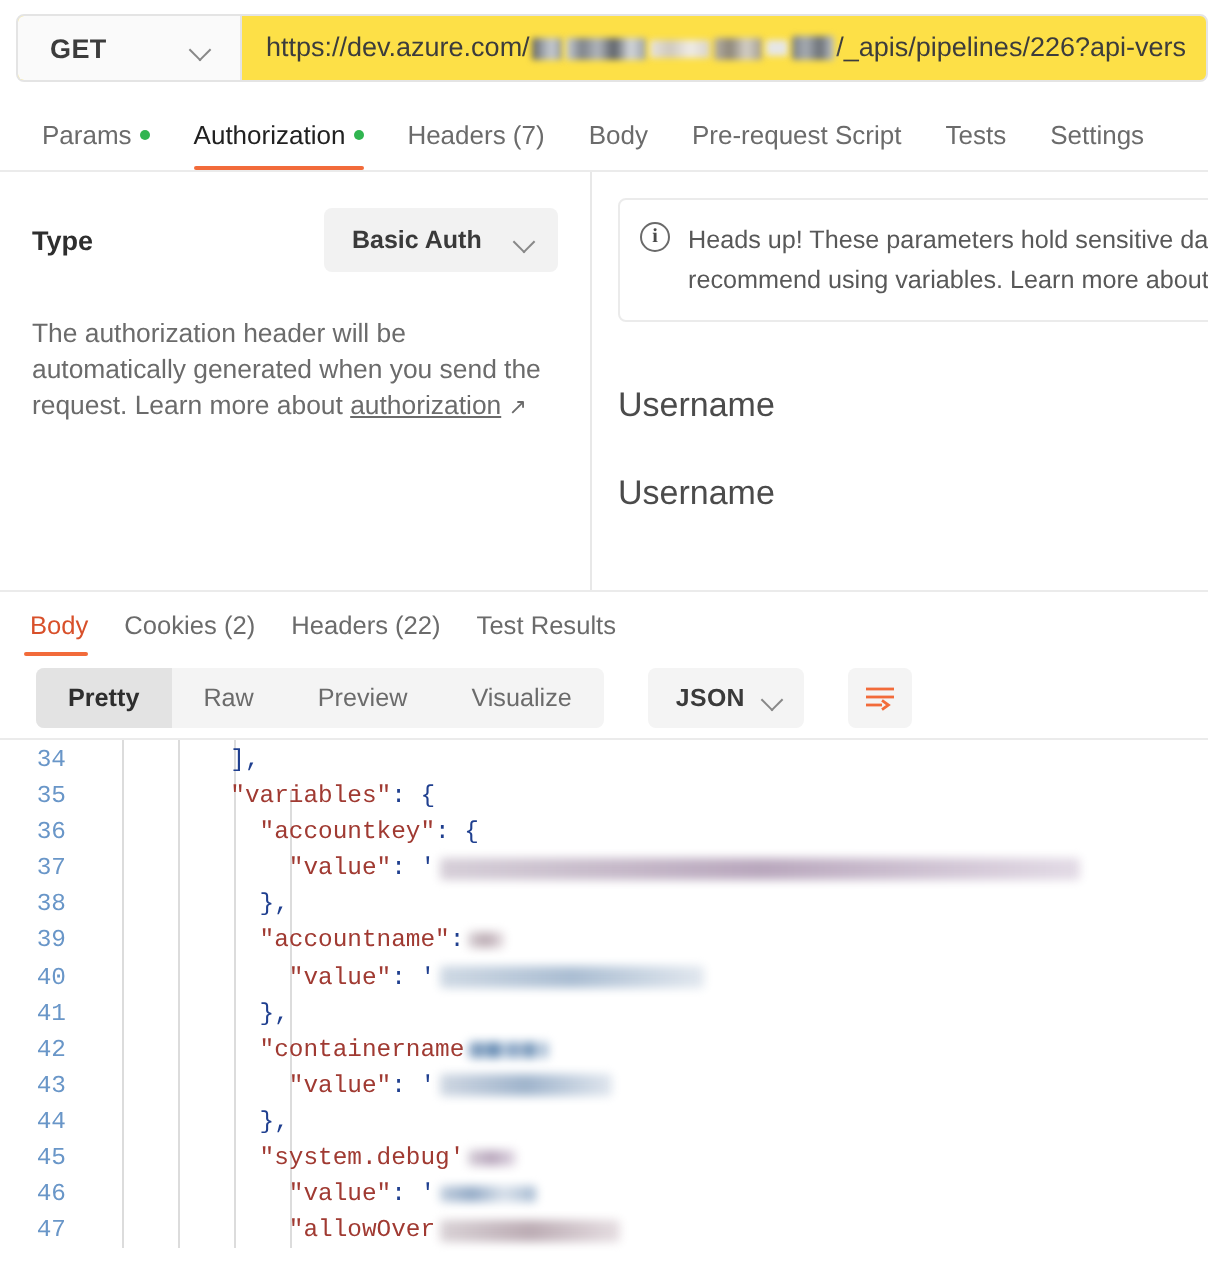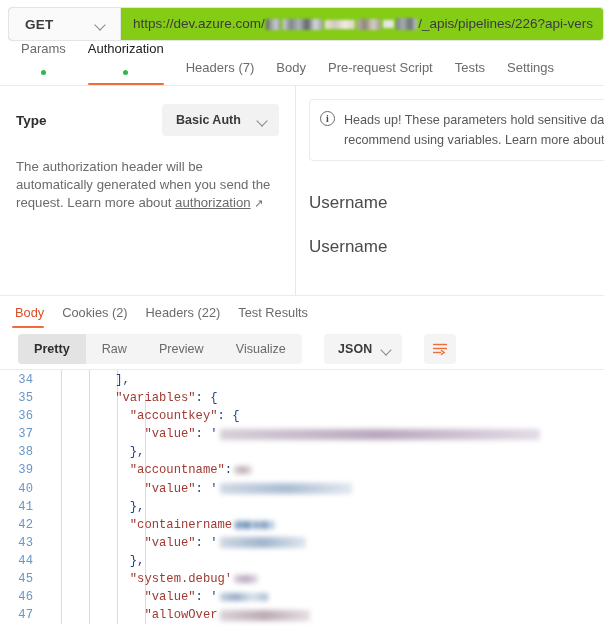--- a/index.html
+++ b/index.html
@@ -15,21 +15,21 @@
   .app { position: relative; width: 604px; height: 632px; background: #fff; }
 
   
   .urlbar {
     position: absolute; left: 0; top: 0; width: 604px; height: 48px;
     padding: 7px 0 7px 8px;
     display: flex; align-items: stretch;
   }
   .url-field {
     display: flex; align-items: stretch; flex: 1;
-    border: 1px solid #e4e4e4; border-radius: 4px; background: #84cc16;
+    border: 1px solid #e4e4e4; border-radius: 4px; background: #fde047;
     overflow: hidden;
   }
   .method-box {
     display: flex; align-items: center; justify-content: space-between;
     width: 112px; padding: 0 14px 0 16px;
     background: #fafafa; border-right: 1px solid #e4e4e4;
     cursor: pointer;
   }
   .method-label {
     font-size: 13.5px; font-weight: 700; color: #3c3c3c; letter-spacing: .2px;
@@ -61,21 +61,21 @@
 
   
   .req-tabs {
     position: absolute; left: 0; top: 48px; width: 604px; height: 37px;
     display: flex; align-items: flex-end;
     padding-left: 10px;
   }
   .rtab {
     position: relative; padding: 0 11px 10px 11px;
     font-size: 13px; color: #6b6b6b; cursor: pointer;
-    display: flex; align-items: center; gap: 14px; white-space: nowrap; flex-direction: column;
+    display: flex; align-items: center; gap: 4px; white-space: nowrap;
   }
   .rtab.active { color: #212121; }
   .rtab.active::after {
     content: ""; position: absolute; left: 11px; right: 11px; bottom: 0;
     height: 2.5px; background: #f26b3a; border-radius: 2px;
   }
   .dot-g { width: 5px; height: 5px; border-radius: 50%; background: #30b550; display:inline-block; }
 
   
   .auth-panel {

